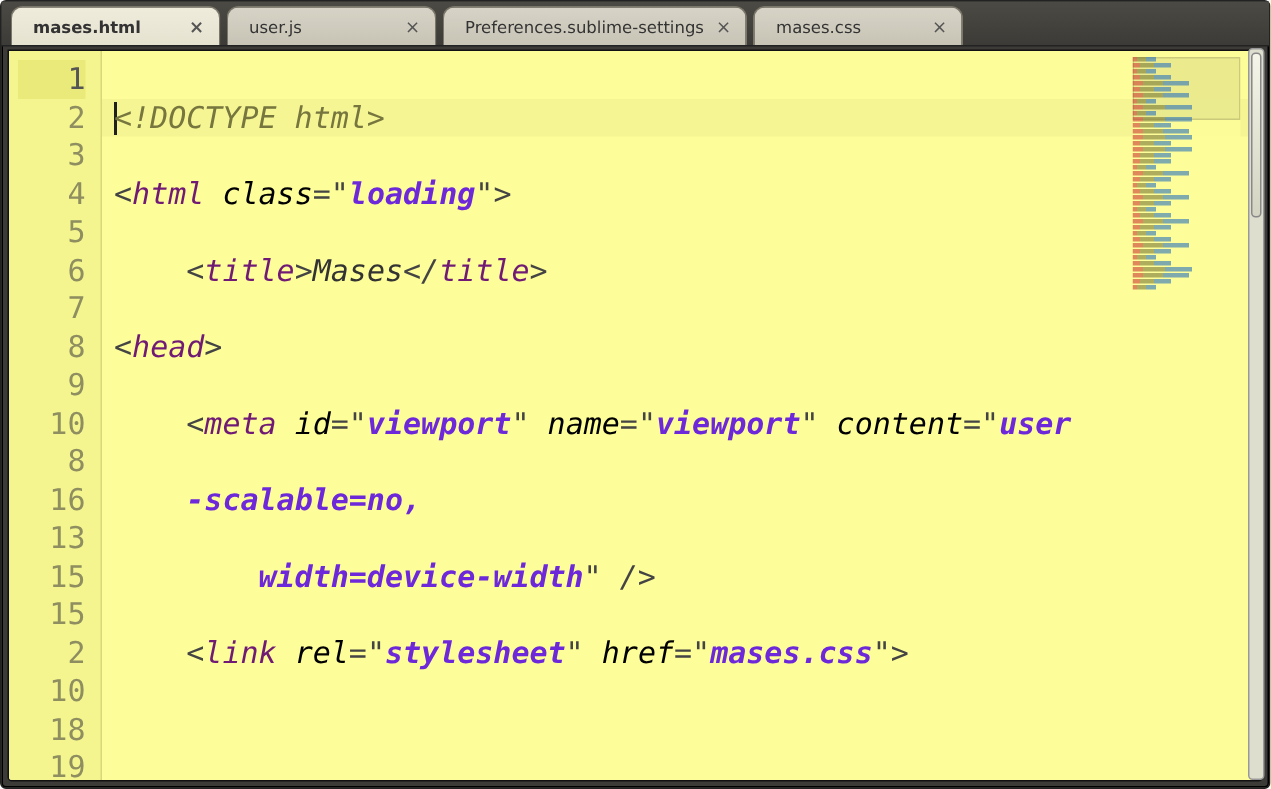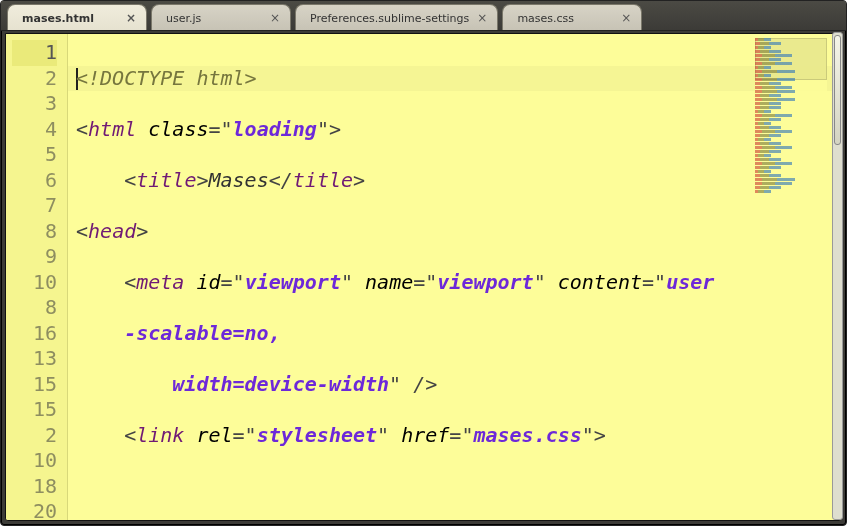--- a/index.html
+++ b/index.html
@@ -188,21 +188,21 @@
       <div class="ln">9</div>
       <div class="ln">10</div>
       <div class="ln">8</div>
       <div class="ln">16</div>
       <div class="ln">13</div>
       <div class="ln">15</div>
       <div class="ln">15</div>
       <div class="ln">2</div>
       <div class="ln">10</div>
       <div class="ln">18</div>
-      <div class="ln">20</div>
+      <div class="ln">19</div>
     </div>
 
     <div class="code">
 <div class="row active"><span class="cursor"></span><span class="dt">&lt;!DOCTYPE html&gt;</span></div>
 <div class="row"><span class="p">&lt;</span><span class="tg">html</span><span> </span><span class="at">class</span><span class="p">=</span><span class="p">"</span><span class="st">loading</span><span class="p">"</span><span class="p">&gt;</span></div>
 <div class="row"><span>    </span><span class="p">&lt;</span><span class="tg">title</span><span class="p">&gt;</span><span class="tx">Mases</span><span class="p">&lt;/</span><span class="tg">title</span><span class="p">&gt;</span></div>
 <div class="row"><span class="p">&lt;</span><span class="tg">head</span><span class="p">&gt;</span></div>
 <div class="row"><span>    </span><span class="p">&lt;</span><span class="tg">meta</span><span> </span><span class="at">id</span><span class="p">=</span><span class="p">"</span><span class="st">viewport</span><span class="p">"</span><span> </span><span class="at">name</span><span class="p">=</span><span class="p">"</span><span class="st">viewport</span><span class="p">"</span><span> </span><span class="at">content</span><span class="p">=</span><span class="p">"</span><span class="st">user</span></div>
 <div class="row"><span>    </span><span class="st">-scalable=no,</span></div>
 <div class="row"><span>        </span><span class="st">width=device-width</span><span class="p">"</span><span> </span><span class="p">/&gt;</span></div>

